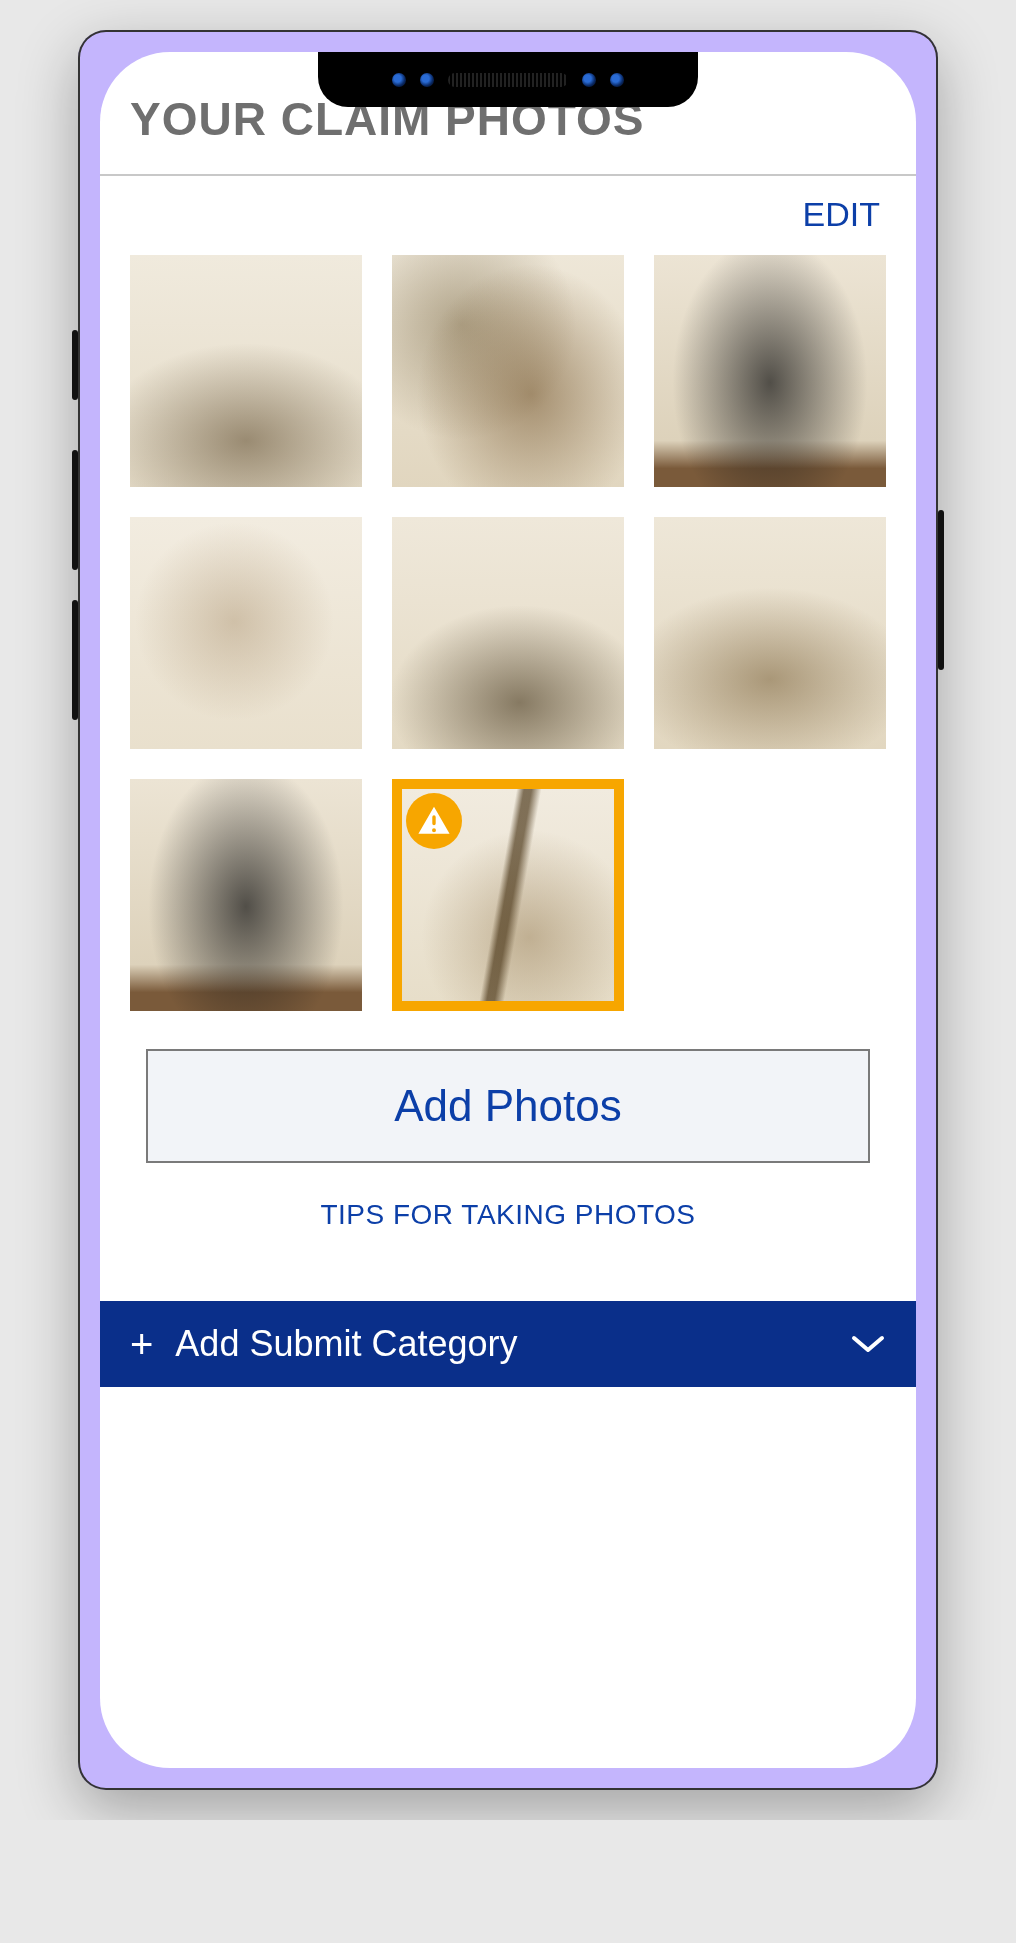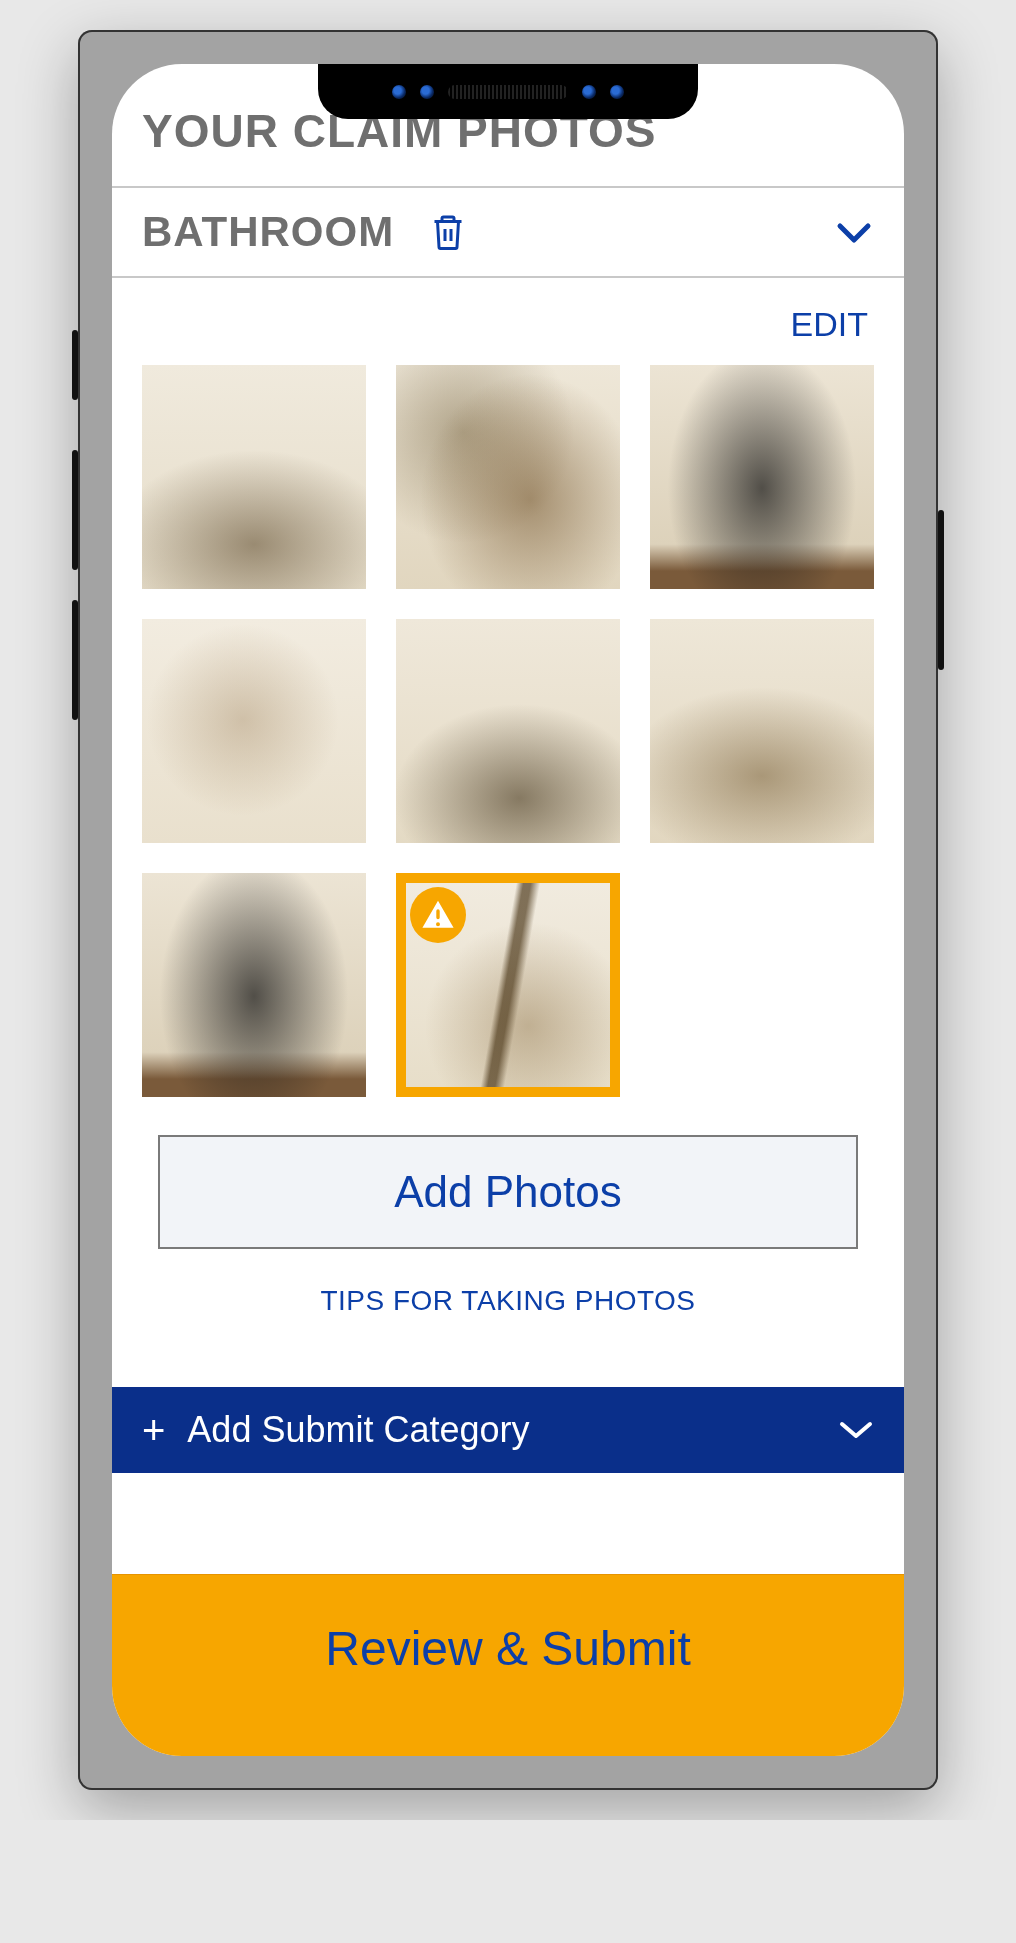--- a/index.html
+++ b/index.html
@@ -17,23 +17,23 @@
     background:#e8e8e8;
     font-family:-apple-system,Helvetica,Arial,sans-serif;
     display:flex;
     justify-content:center;
     padding:30px 0;
   }
   
   .phone{
     width:860px;
     height:1760px;
-    background:#a3a3a3;
-    border-radius:14px;
-    padding:34px;
+    background:#c4b5fd;
+    border-radius:28px;
+    padding:22px;
     position:relative;
     box-shadow:0 0 0 2px #333 inset, 0 20px 60px rgba(0,0,0,.3);
   }
   .phone::before,
   .phone::after{
     content:"";
     position:absolute;
     background:#1a1a1a;
     border-radius:6px;
   }
@@ -88,21 +88,20 @@
     font-size:42px;font-weight:600;color:var(--text-grey);letter-spacing:1px;
   }
   .trash-icon{color:var(--brand-blue);cursor:pointer;}
   .trash-icon svg{width:36px;height:40px;display:block;}
   .chevron{margin-left:auto;color:var(--brand-blue);cursor:pointer;}
   .chevron svg{width:40px;height:28px;display:block;}
   
   .edit-row{
     display:flex;justify-content:flex-end;
     padding:18px 30px 10px;
-    margin-top:8px;
   }
   .edit-btn{
     color:var(--brand-blue);font-size:34px;font-weight:500;background:none;border:0;cursor:pointer;
   }
   
   .grid{
     display:grid;
     grid-template-columns:repeat(3,1fr);
     gap:30px;
     padding:10px 30px 30px;
@@ -213,37 +212,20 @@
       <span class="dot"></span>
       <span class="speaker"></span>
       <span class="dot"></span>
       <span class="dot"></span>
     </div>
 
     <div class="app">
 
       <div class="page-title">YOUR CLAIM PHOTOS</div>
 
-      <div class="cat-header">
-        <span class="cat-name">BATHROOM</span>
-        <span class="trash-icon">
-          <svg viewBox="0 0 24 26" fill="none" stroke="currentColor" stroke-width="2">
-            <path d="M3 6h18"></path>
-              <path d="M8 6V4a1 1 0 0 1 1-1h6a1 1 0 0 1 1 1v2"></path>
-            <path d="M5 6l1 17a1 1 0 0 0 1 1h10a1 1 0 0 0 1-1l1-17"></path>
-            <path d="M10 11v8"></path>
-              <path d="M14 11v8"></path>
-          </svg>
-        </span>
-        <span class="chevron">
-          <svg viewBox="0 0 40 28" fill="none" stroke="currentColor" stroke-width="5" stroke-linecap="round" stroke-linejoin="round">
-            <polyline points="6,8 20,22 34,8"></polyline>
-          </svg>
-        </span>
-      </div>
 
       <div class="edit-row">
         <button class="edit-btn">EDIT</button>
       </div>
 
       <div class="grid">
         <div class="thumb d1" title="damage photo 1">
             <div class="dmg"></div>
           </div>
         <div class="thumb d2" title="damage photo 2">
@@ -287,17 +269,16 @@
         <span>Add Submit Category</span>
         <span class="chev">
           <svg viewBox="0 0 36 24" fill="none" stroke="currentColor" stroke-width="4" stroke-linecap="round" stroke-linejoin="round">
             <polyline points="4,6 18,18 32,6"></polyline>
           </svg>
         </span>
       </div>
 
       <div class="spacer"></div>
 
-      <div class="submit">Review &amp; Submit</div>
 
     </div>
   </div>
 </div>
 
 </body></html>

